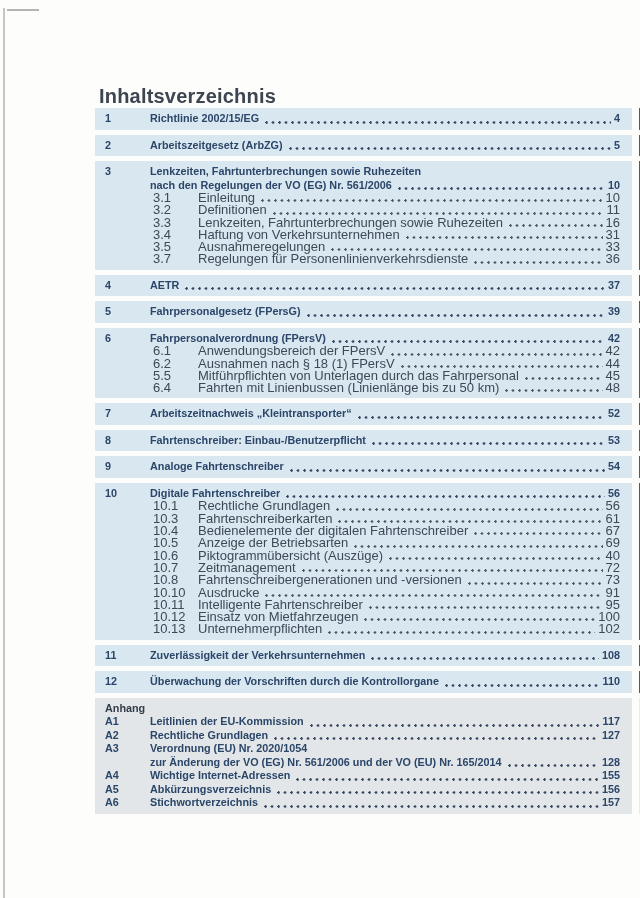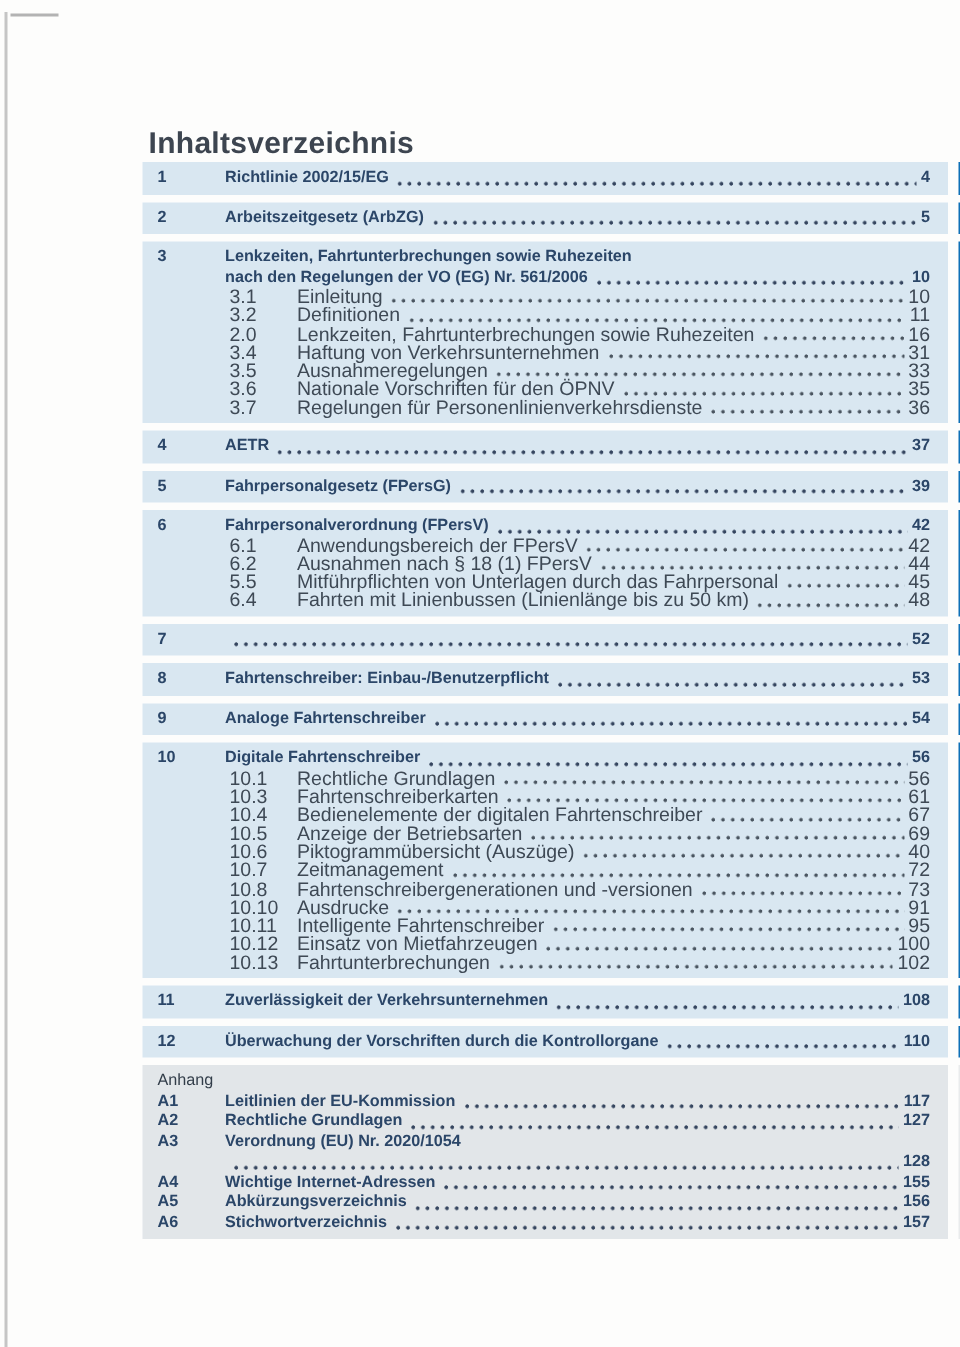--- a/index.html
+++ b/index.html
@@ -38,21 +38,21 @@
   .row .t{white-space:nowrap;}
   .row .dots{
     flex:1 1 auto;align-self:flex-end;height:3px;margin:0 3px 2px 6px;
     background-image:radial-gradient(circle at 1.5px 1.5px,#4a5560 1.05px,transparent 1.4px);
     background-size:6.5px 3px;background-repeat:repeat-x;background-position:left bottom;
     min-width:8px;
   }
   .row.sub{font-size:13px;line-height:12.3px;color:var(--text-color);margin-left:48px;}
   .row.heading{font-size:10.8px;line-height:13.5px;font-weight:bold;color:var(--heading-color);}
   .row.heading .dots{background-image:radial-gradient(circle at 1.5px 1.5px,#35455f 1.1px,transparent 1.45px);}
-  .row.label{font-size:10.8px;line-height:13.5px;font-weight:normal;color:#323d49;align-items:center;}
+  .row.label{font-size:10.8px;line-height:13.5px;font-weight:bold;color:#323d49;align-items:center;}
 </style>
 </head>
 <body>
 
 <div class="page">
   <div class="scan-left"></div>
   <div class="scan-top"></div>
   <div class="content">
     <h1 class="title">Inhaltsverzeichnis</h1>
     <div>
@@ -100,44 +100,38 @@
               <span class="dots"></span>
               <span class="pg">10</span>
             </div>
             <div class="row sub">
               <span class="num">3.2</span>
               <span class="t">Definitionen</span>
               <span class="dots"></span>
               <span class="pg">11</span>
             </div>
             <div class="row sub">
-              <span class="num">2.0</span>
+              <span class="num">3.3</span>
               <span class="t">Lenkzeiten, Fahrtunterbrechungen sowie Ruhezeiten</span>
               <span class="dots"></span>
               <span class="pg">16</span>
             </div>
             <div class="row sub">
               <span class="num">3.4</span>
               <span class="t">Haftung von Verkehrsunternehmen</span>
               <span class="dots"></span>
               <span class="pg">31</span>
             </div>
             <div class="row sub">
               <span class="num">3.5</span>
               <span class="t">Ausnahmeregelungen</span>
               <span class="dots"></span>
               <span class="pg">33</span>
             </div>
             <div class="row sub">
-              <span class="num">3.6</span>
-              <span class="t">Nationale Vorschriften für den ÖPNV</span>
-              <span class="dots"></span>
-              <span class="pg">35</span>
-            </div>
-            <div class="row sub">
               <span class="num">3.7</span>
               <span class="t">Regelungen für Personenlinienverkehrsdienste</span>
               <span class="dots"></span>
               <span class="pg">36</span>
             </div>
           </div>
           <div class="tab tab-blue">
             <span class="tab-label">3</span>
           </div>
         </div>
@@ -201,20 +195,21 @@
             </div>
           </div>
           <div class="tab tab-blue">
             <span class="tab-label">6</span>
           </div>
         </div>
         <div class="block">
           <div class="band band-blue">
             <div class="row heading">
               <span class="num">7</span>
+              <span class="t">Arbeitszeitnachweis „Kleintransporter“</span>
               <span class="dots"></span>
               <span class="pg">52</span>
             </div>
           </div>
           <div class="tab tab-blue">
             <span class="tab-label">7</span>
           </div>
         </div>
         <div class="block">
           <div class="band band-blue">
@@ -305,21 +300,21 @@
               <span class="pg">95</span>
             </div>
             <div class="row sub">
               <span class="num">10.12</span>
               <span class="t">Einsatz von Mietfahrzeugen</span>
               <span class="dots"></span>
               <span class="pg">100</span>
             </div>
             <div class="row sub">
               <span class="num">10.13</span>
-              <span class="t">Fahrtunterbrechungen</span>
+              <span class="t">Unternehmerpflichten</span>
               <span class="dots"></span>
               <span class="pg">102</span>
             </div>
           </div>
           <div class="tab tab-blue">
             <span class="tab-label">10</span>
           </div>
         </div>
         <div class="block">
           <div class="band band-blue">
@@ -364,20 +359,21 @@
               <span class="t">Rechtliche Grundlagen</span>
               <span class="dots"></span>
               <span class="pg">127</span>
             </div>
             <div class="row heading">
               <span class="num">A3</span>
               <span class="t">Verordnung (EU) Nr. 2020/1054</span>
             </div>
             <div class="row heading">
               <span class="num"></span>
+              <span class="t">zur Änderung der VO (EG) Nr. 561/2006 und der VO (EU) Nr. 165/2014</span>
               <span class="dots"></span>
               <span class="pg">128</span>
             </div>
             <div class="row heading">
               <span class="num">A4</span>
               <span class="t">Wichtige Internet-Adressen</span>
               <span class="dots"></span>
               <span class="pg">155</span>
             </div>
             <div class="row heading">

